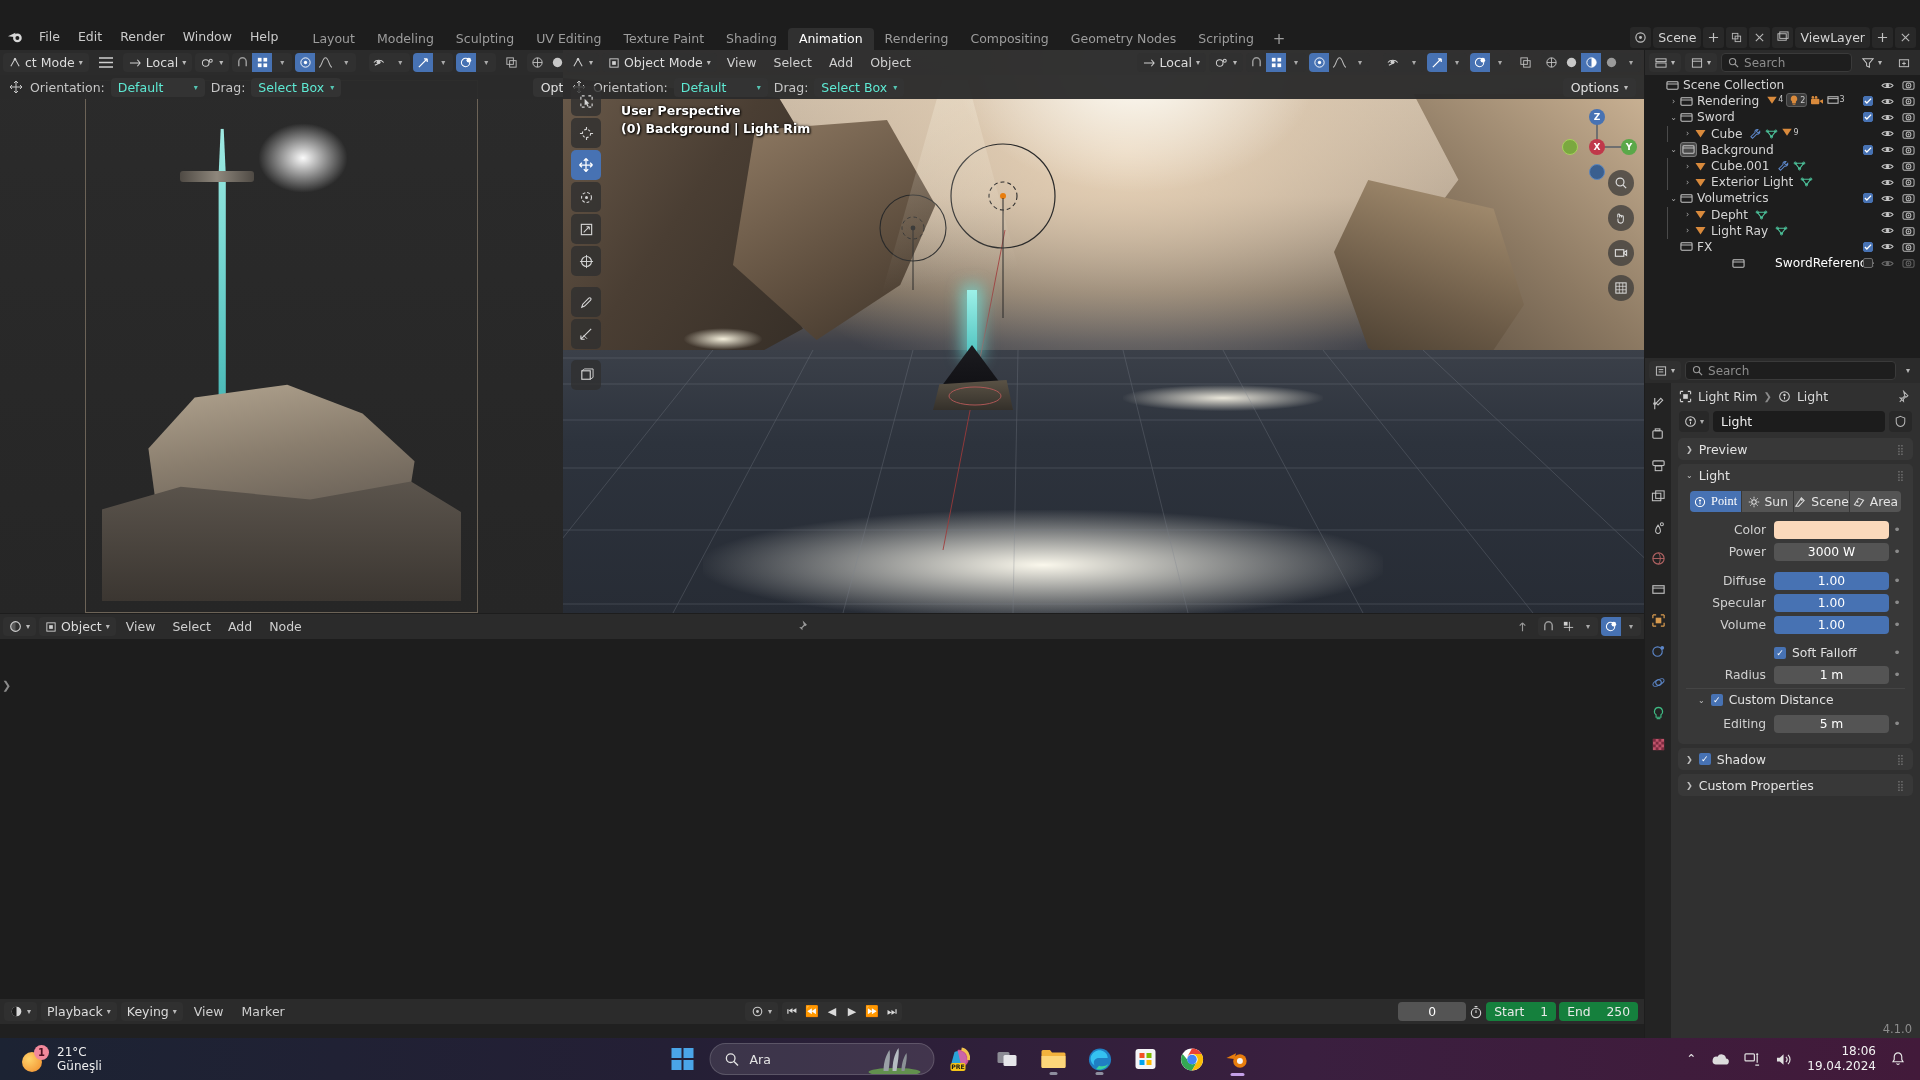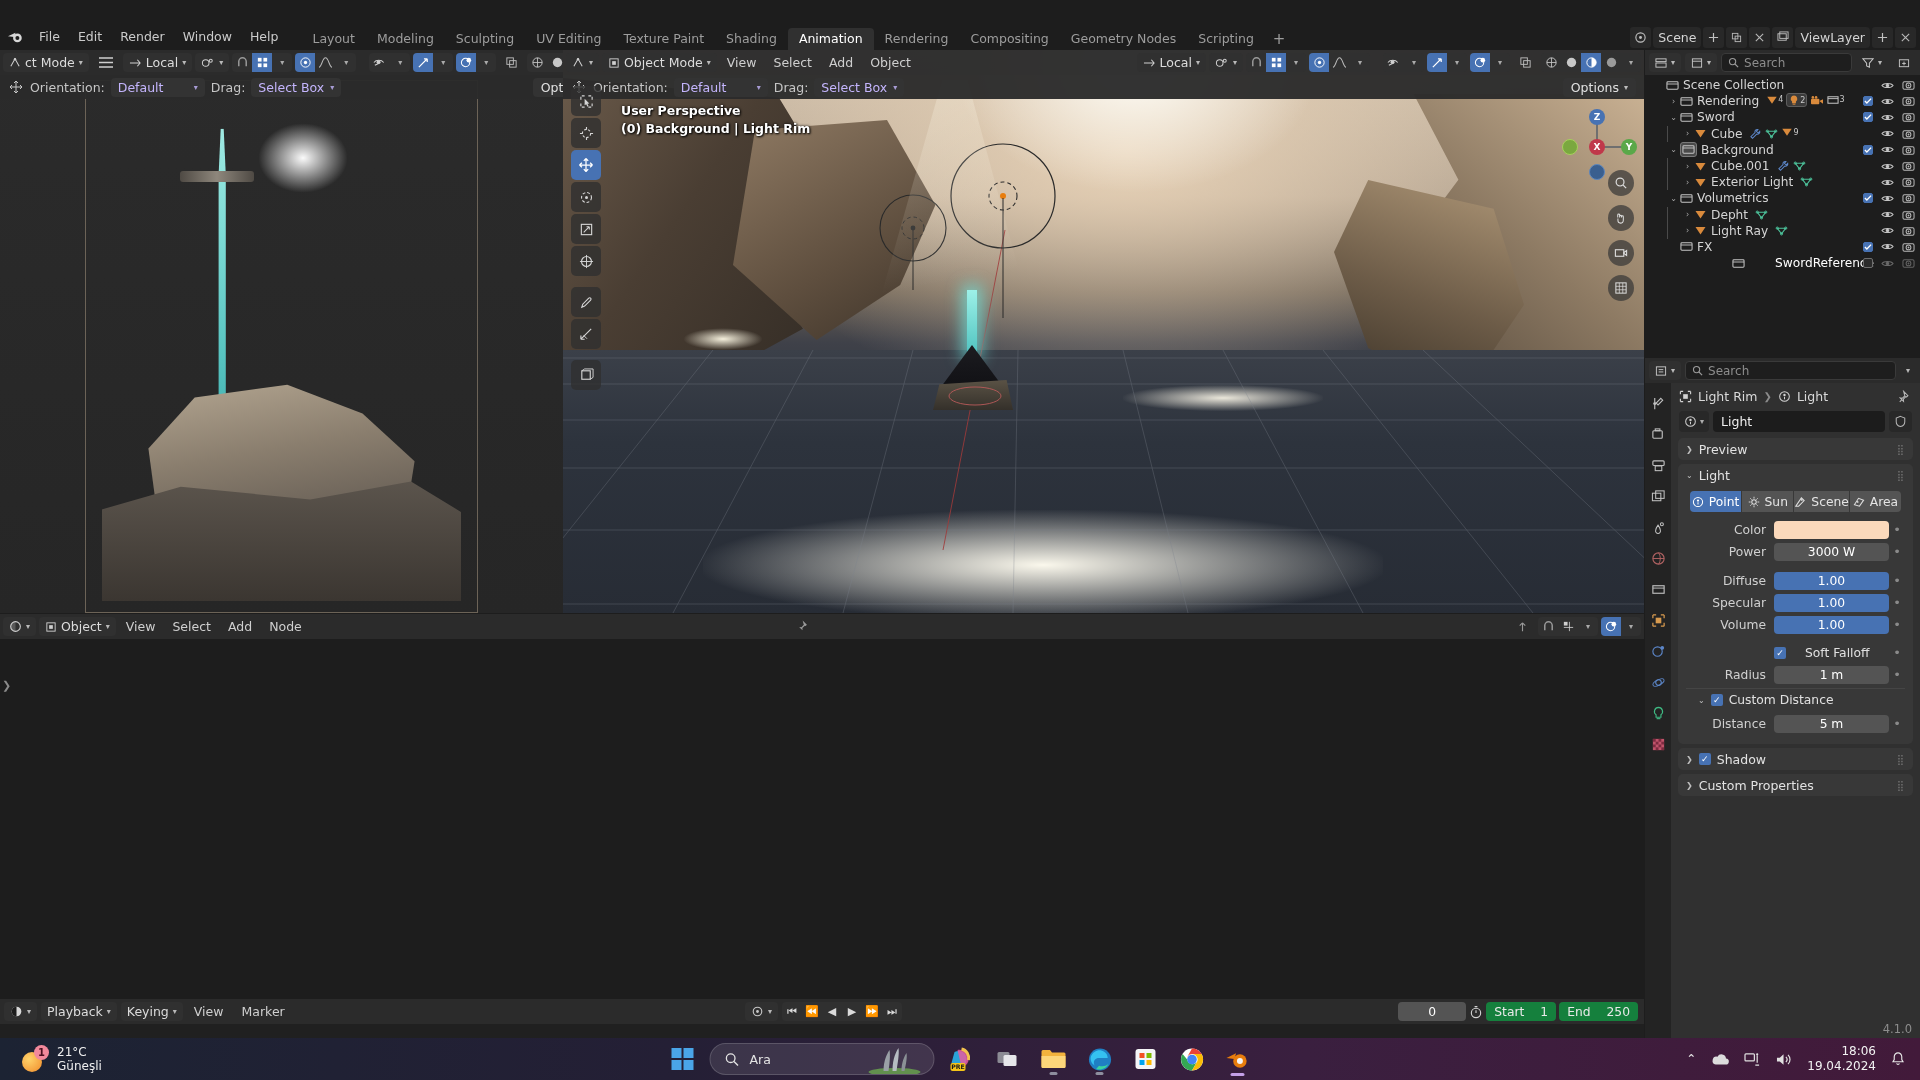--- a/index.html
+++ b/index.html
@@ -61,21 +61,21 @@
   .grp { display:flex; align-items:center; background:#303030; border-radius:4px; height:19px; }
   .grp > .gb { display:flex; align-items:center; justify-content:center; height:19px; min-width:20px;
     padding:0 3px; color:#c9c9c9; }
   .grp > .gb.on { background:#4772b3; color:#fff; }
   .grp > .gb.on.first { border-radius:4px 0 0 4px; }
 
   
   .toolsettings { display:flex; align-items:center; height:24px; gap:6px; padding:0 8px; font-size:12.5px; }
   .ts-label { color:#c6c6c6; }
   .ts-drop { display:flex; align-items:center; gap:6px; background:#333; border-radius:4px;
-    height:19px; padding:0 7px; color:#c4b5fd; min-width:94px; justify-content:space-between;}
+    height:19px; padding:0 7px; color:#5eead4; min-width:94px; justify-content:space-between;}
   .ts-drop.sm { min-width:auto; }
   .options-btn { display:flex; align-items:center; gap:5px; background:#333; border-radius:4px;
      height:19px; padding:0 8px; color:#e0e0e0; }
 
   
   .area { position:absolute; overflow:hidden; }
 
   .vp-left  { left:0;    top:50px; width:614px;  height:563px; background:#2b2b2b; }
   .vp-right { left:563px; top:50px; width:1081px; height:563px; background:#2b2b2b; }
   .node-ed  { left:0;    top:614px; width:1644px; height:385px; background:#1d1d1d; }
@@ -152,21 +152,21 @@
   .id-name { flex:1; background:#1c1c1c; border-radius:4px; height:21px; display:flex; align-items:center;
       padding:0 8px; font-size:12.5px; color:#efefef;}
   .panel { margin:0 7px 4px 7px; background:#383838; border-radius:5px; }
   .panel-hdr { display:flex; align-items:center; height:22px; padding:0 8px; gap:6px;
       font-size:12.5px; color:#e2e2e2; }
   .panel-body { padding: 2px 8px 8px 8px; }
   .dots { margin-left:auto; color:#6f6f6f; font-size:10px; letter-spacing:1px; }
   .lighttype { display:flex; gap:1px; margin:3px 4px 8px 4px; }
   .lt { flex:1; display:flex; align-items:center; justify-content:center; gap:5px; height:21px;
       background:#545454; font-size:12.3px; color:#e4e4e4; }
-  .lt:first-child { border-radius:4px 0 0 4px; }
+  .lt:first-child { border-radius:4px 0 0 4px;font-family:Liberation Serif, serif; }
   .lt:last-child { border-radius:0 4px 4px 0; }
   .lt.on { background:#4772b3; color:#fff; }
   .prow { display:flex; align-items:center; height:19px; margin-bottom:3px; }
   .plabel { width:88px; text-align:right; padding-right:8px; font-size:12.3px; color:#d0d0d0; }
   .pfield { flex:1; height:18px; border-radius:4px; background:#545454; display:flex;
       align-items:center; justify-content:center; font-size:12.3px; color:#fff; }
   .pfield.slider { background:#4772b3; }
   .pfield.color { background:#fbd9bb; }
   .panim { width:16px; text-align:center; color:#8a8a8a; font-size:13px; }
   .pcheckrow { display:flex; align-items:center; height:19px; margin-bottom:3px; }
@@ -1631,38 +1631,38 @@
           <div class="prow">
             <div class="plabel">Volume</div>
             <div class="pfield slider">1.00</div>
             <div class="panim">•</div>
           </div>
           <div style="height:6px"></div>
           <div class="pcheckrow">
             <div style="width:88px"></div>
             <div style="flex:1; display:flex; align-items:center; gap:6px;">
               <div class="pcb">✓</div>
-              <span style="font-size:12.3px; color:#e0e0e0;margin-left:13px;">Soft Falloff</span>
+              <span style="font-size:12.3px; color:#e0e0e0;">Soft Falloff</span>
             </div>
             <div class="panim">•</div>
           </div>
           <div class="prow">
             <div class="plabel">Radius</div>
             <div class="pfield">1 m</div>
             <div class="panim">•</div>
           </div>
 
           <div class="subpanel-hdr">
             <span style="margin-left:12px" class="chev">⌄</span>
             <div class="pcb">✓</div>
             <span>Custom Distance</span>
           </div>
           <div style="height:5px"></div>
           <div class="prow">
-            <div class="plabel">Distance</div>
+            <div class="plabel">Editing</div>
             <div class="pfield">5 m</div>
             <div class="panim">•</div>
           </div>
         </div>
       </div>
 
       <div class="panel">
         <div class="panel-hdr">
           <span class="chev">❯</span>
           <div class="pcb">✓</div>

